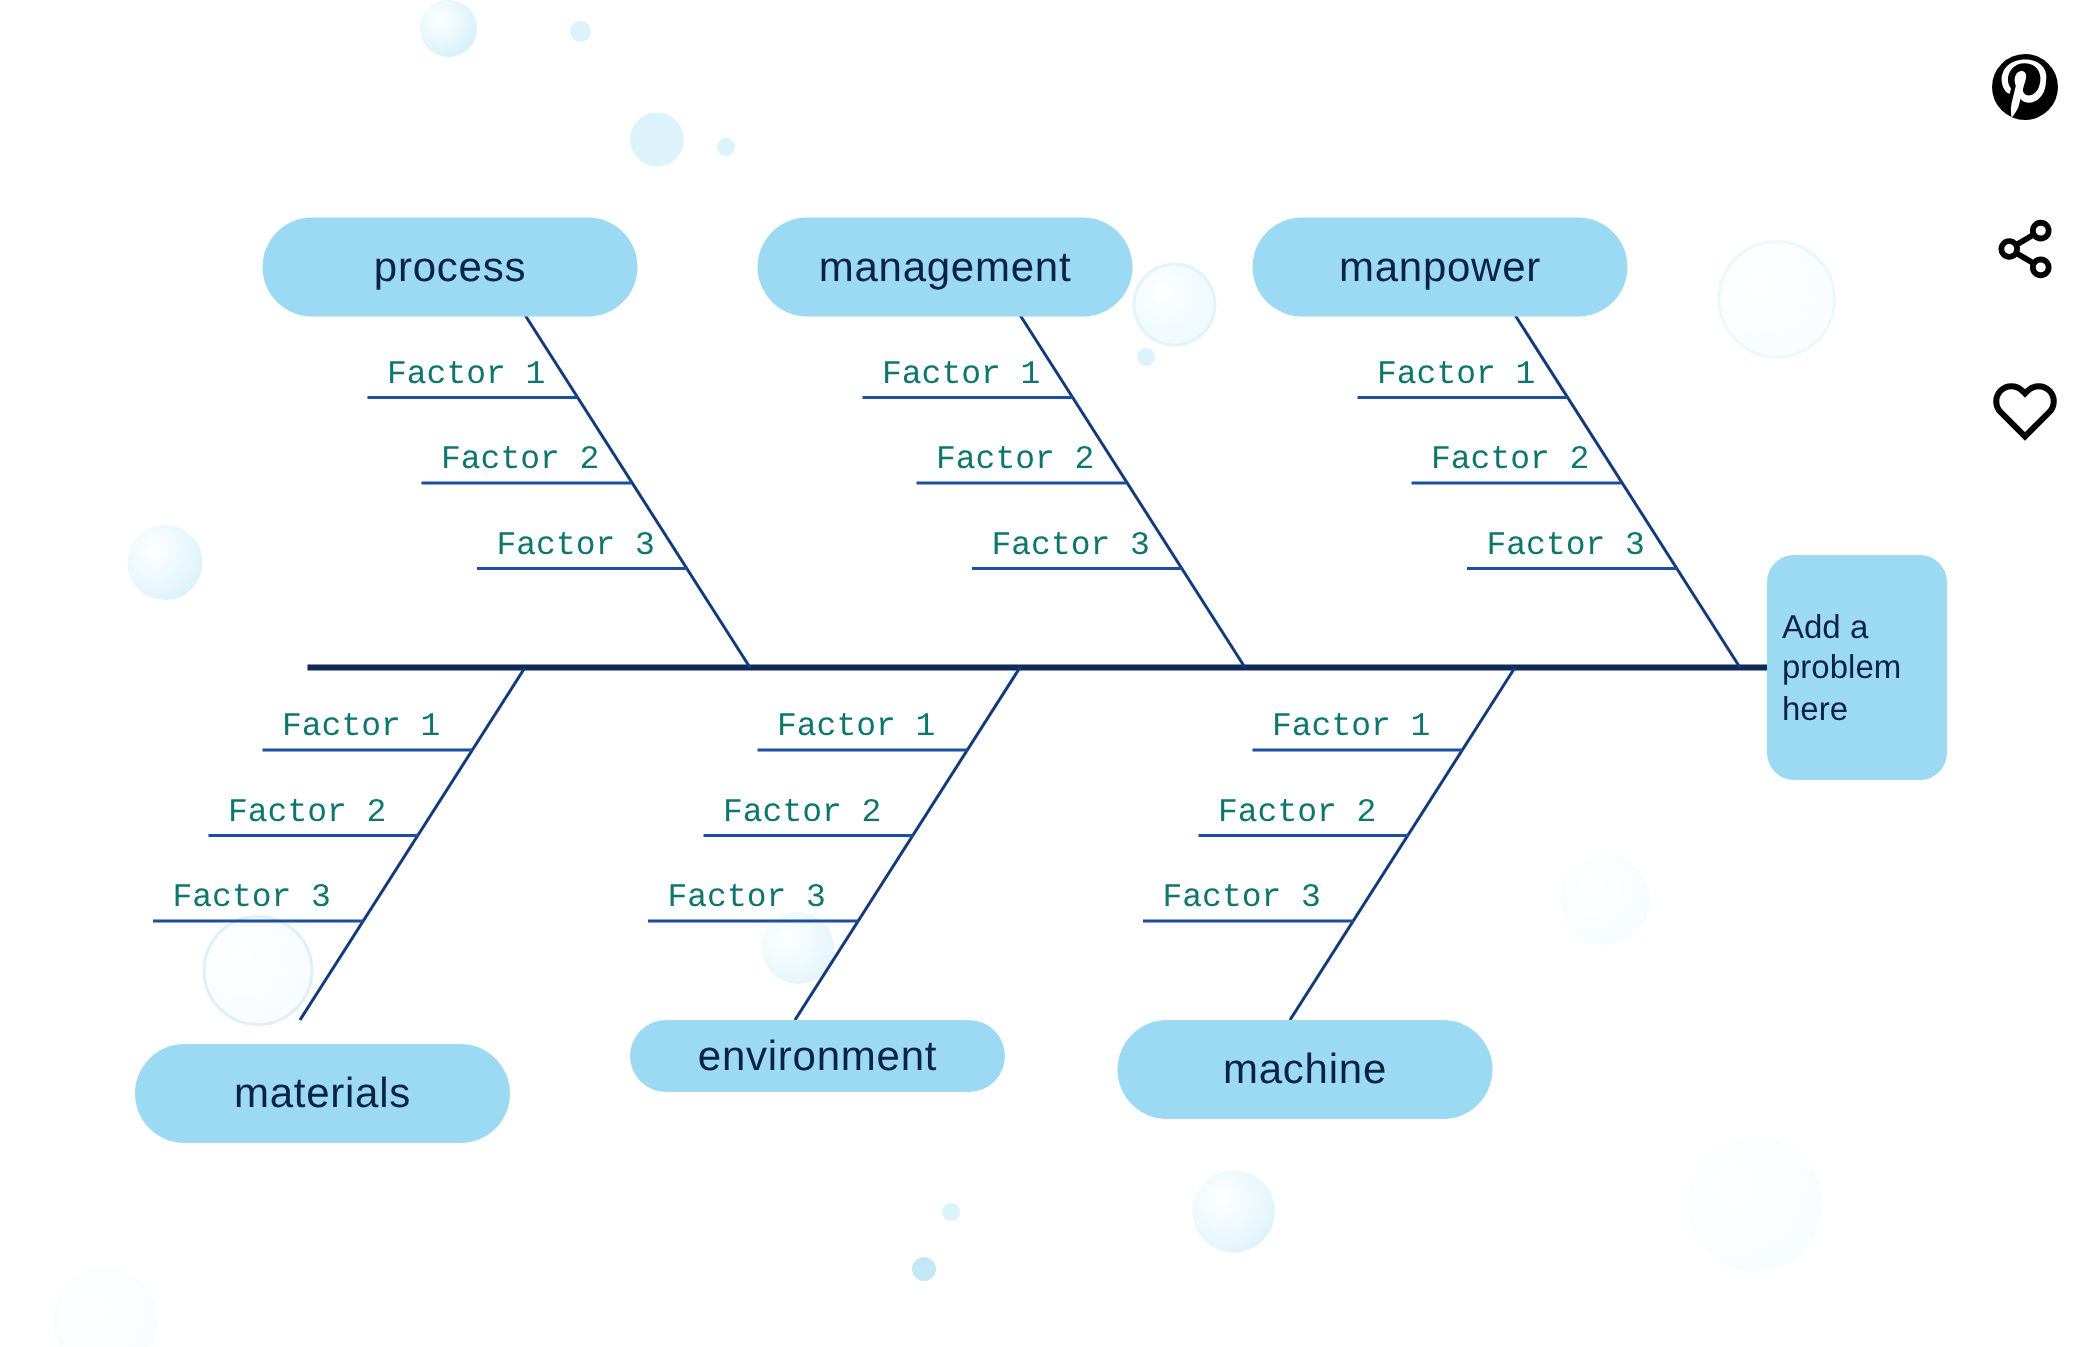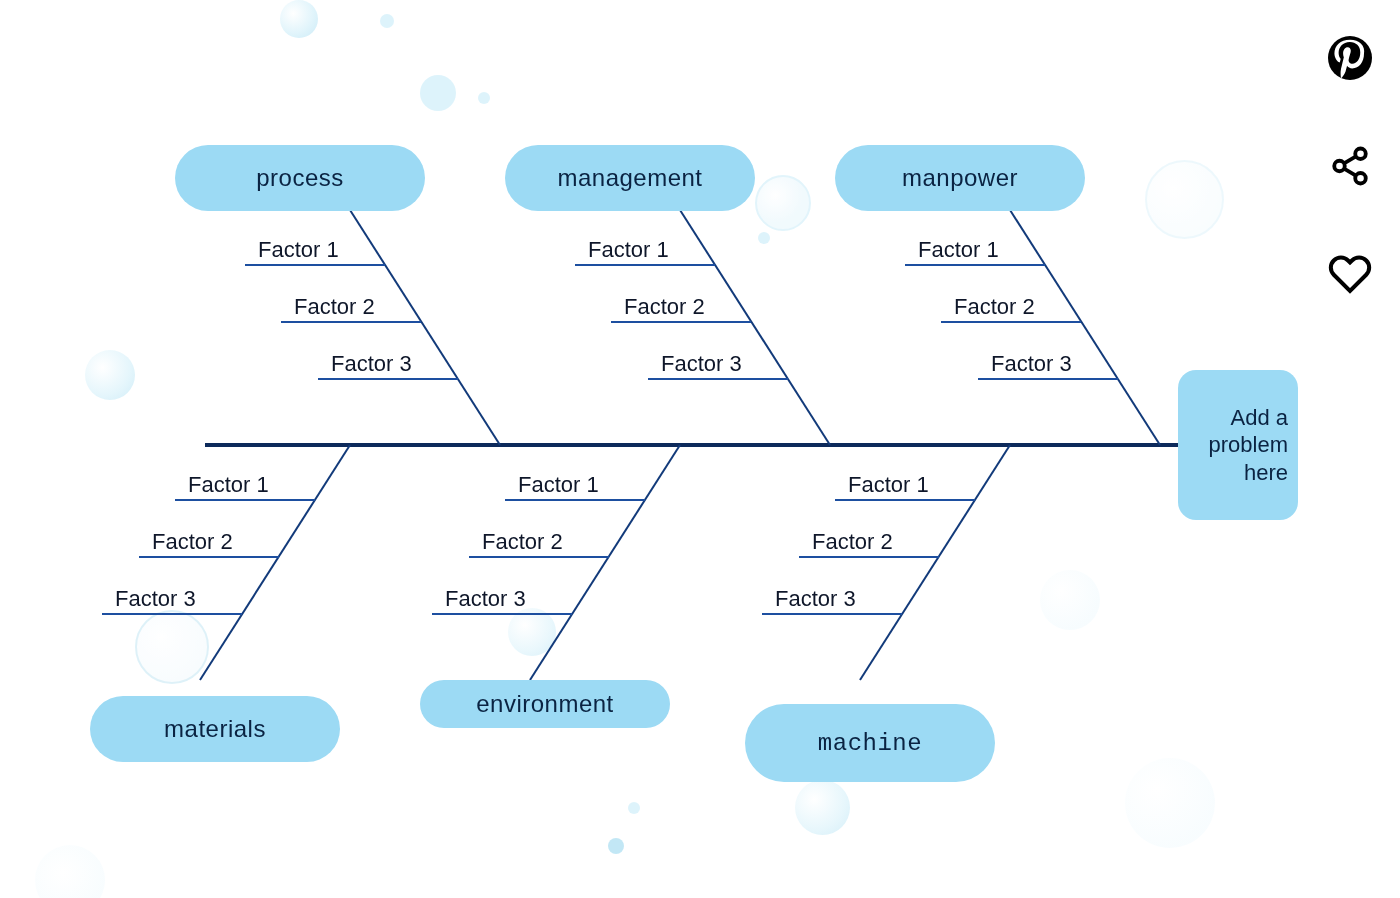--- a/index.html
+++ b/index.html
@@ -18,43 +18,43 @@
     pointer-events: none;
   }
   .pill {
     position: absolute;
     background: #9cdaf4;
     border-radius: 40px;
     display: flex;
     align-items: center;
     justify-content: center;
     color: #0a2342;
-    font-size: 24px;
+    font-size: 28px;
     font-weight: 400;
     letter-spacing: 0.5px;
   }
   .problem-box {
     position: absolute;
     background: #9cdaf4;
     border-radius: 18px;
     display: flex;
     align-items: center;
     justify-content: center;
-    text-align: right;
+    text-align: left;
     color: #0a2342;
     font-size: 22px;
     line-height: 1.25;
     padding: 10px;
     box-sizing: border-box;
   }
   .factor-label {
     position: absolute;
-    color: #0f172a;
+    color: #0f766e;
     font-size: 22px;
-    font-family: Liberation Sans, sans-serif;
+    font-family: Liberation Mono, monospace;
     white-space: nowrap;
   }
   .action-icons {
     position: absolute;
     right: 26px;
     top: 34px;
     display: flex;
     flex-direction: column;
     align-items: center;
     gap: 60px;
@@ -139,21 +139,21 @@
 <div class="pill" style="left:835px; top:145px; width:250px; height:66px;">
   <span>manpower</span>
 </div>
 
 <div class="pill" style="left:90px; top:680px; width:250px; height:66px;margin-top:16px;">
   <span>materials</span>
 </div>
 <div class="pill" style="left:420px; top:680px; width:250px; height:48px;">
   <span>environment</span>
 </div>
-<div class="pill" style="left:745px; top:704px; width:250px; height:78px;font-family:Liberation Mono, monospace;">
+<div class="pill" style="left:745px; top:680px; width:250px; height:66px;">
   <span>machine</span>
 </div>
 
 <div class="problem-box" style="left:1178px; top:370px; width:120px; height:150px;">
   <span>Add a problem here</span>
 </div>
 
 <span class="factor-label" style="left:258px; top:237px;">Factor 1</span>
 <span class="factor-label" style="left:294px; top:294px;">Factor 2</span>
 <span class="factor-label" style="left:331px; top:351px;">Factor 3</span>

